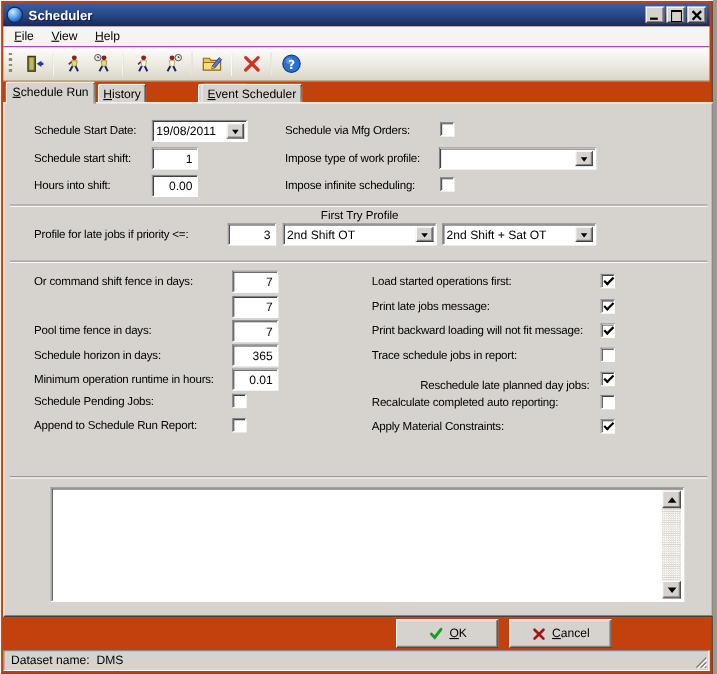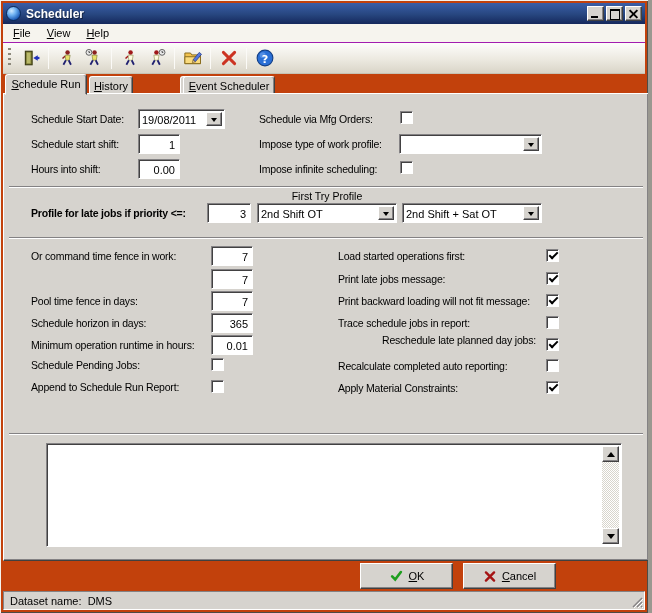--- a/index.html
+++ b/index.html
@@ -213,34 +213,34 @@
     <div class="fld combo" style="left:395px;top:40px;width:143px;">
       <span></span>
       <span class="combo-btn"></span>
     </div>
     <div class="lbl" style="left:255px;top:69px;">Impose infinite scheduling:</div>
     <div class="cb" style="left:396px;top:67px;"></div>
 
     <div class="etch" style="left:5px;right:5px;top:92px;"></div>
 
     <div class="col-hdr" style="left:253px;top:96px;">First Try Profile</div>
-    <div class="lbl" style="left:27px;top:113px;font-weight:bold;">Profile for late jobs if priority &lt;=:</div>
+    <div class="lbl" style="left:27px;top:113px;">Profile for late jobs if priority &lt;=:</div>
     <div class="fld num" style="left:203px;top:109px;width:44px;">3</div>
     <div class="fld combo" style="left:253px;top:109px;width:140px;">
       <span>2nd Shift OT</span>
       <span class="combo-btn"></span>
     </div>
     <div class="fld combo" style="left:398px;top:109px;width:140px;">
       <span>2nd Shift + Sat OT</span>
       <span class="combo-btn"></span>
     </div>
 
     <div class="etch" style="left:5px;right:5px;top:143px;"></div>
 
-    <div class="lbl" style="left:27px;top:156px;">Or command time fence in work:</div>
+    <div class="lbl" style="left:27px;top:156px;">Or command shift fence in days:</div>
     <div class="fld num" style="left:207px;top:152px;width:42px;">7</div>
     <div class="fld num" style="left:207px;top:175px;width:42px;">7</div>
     <div class="lbl" style="left:27px;top:201px;">Pool time fence in days:</div>
     <div class="fld num" style="left:207px;top:197px;width:42px;">7</div>
     <div class="lbl" style="left:27px;top:223px;">Schedule horizon in days:</div>
     <div class="fld num" style="left:207px;top:219px;width:42px;">365</div>
     <div class="lbl" style="left:27px;top:245px;">Minimum operation runtime in hours:</div>
     <div class="fld num" style="left:207px;top:241px;width:42px;">0.01</div>
     <div class="lbl" style="left:27px;top:265px;">Schedule Pending Jobs:</div>
     <div class="cb" style="left:207px;top:264px;"></div>
@@ -248,21 +248,21 @@
     <div class="cb" style="left:207px;top:286px;"></div>
 
     <div class="lbl" style="left:334px;top:156px;">Load started operations first:</div>
     <div class="cb checked" style="left:542px;top:155px;"></div>
     <div class="lbl" style="left:334px;top:179px;">Print late jobs message:</div>
     <div class="cb checked" style="left:542px;top:178px;"></div>
     <div class="lbl" style="left:334px;top:201px;">Print backward loading will not fit message:</div>
     <div class="cb checked" style="left:542px;top:200px;"></div>
     <div class="lbl" style="left:334px;top:223px;">Trace schedule jobs in report:</div>
     <div class="cb" style="left:542px;top:222px;"></div>
-    <div class="lbl" style="left:334px;top:240px;padding-left:44px;">Reschedule late planned day jobs:</div>
+    <div class="lbl" style="left:334px;top:251px;padding-left:44px;">Reschedule late planned day jobs:</div>
     <div class="cb checked" style="left:542px;top:244px;"></div>
     <div class="lbl" style="left:334px;top:266px;">Recalculate completed auto reporting:</div>
     <div class="cb" style="left:542px;top:265px;"></div>
     <div class="lbl" style="left:334px;top:288px;">Apply Material Constraints:</div>
     <div class="cb checked" style="left:542px;top:287px;"></div>
 
     <div class="etch" style="left:5px;right:5px;top:339px;"></div>
 
     <div class="report-box">
       <span></span>

